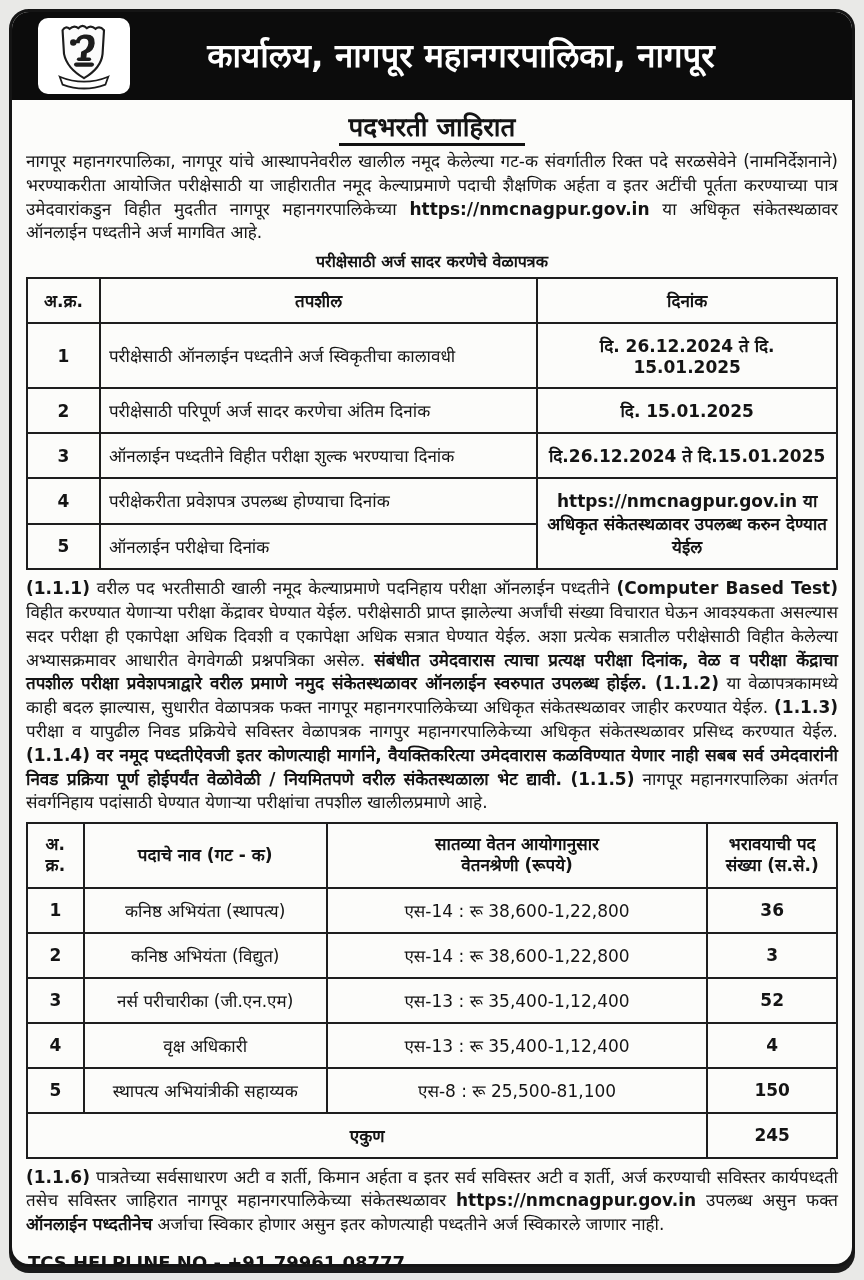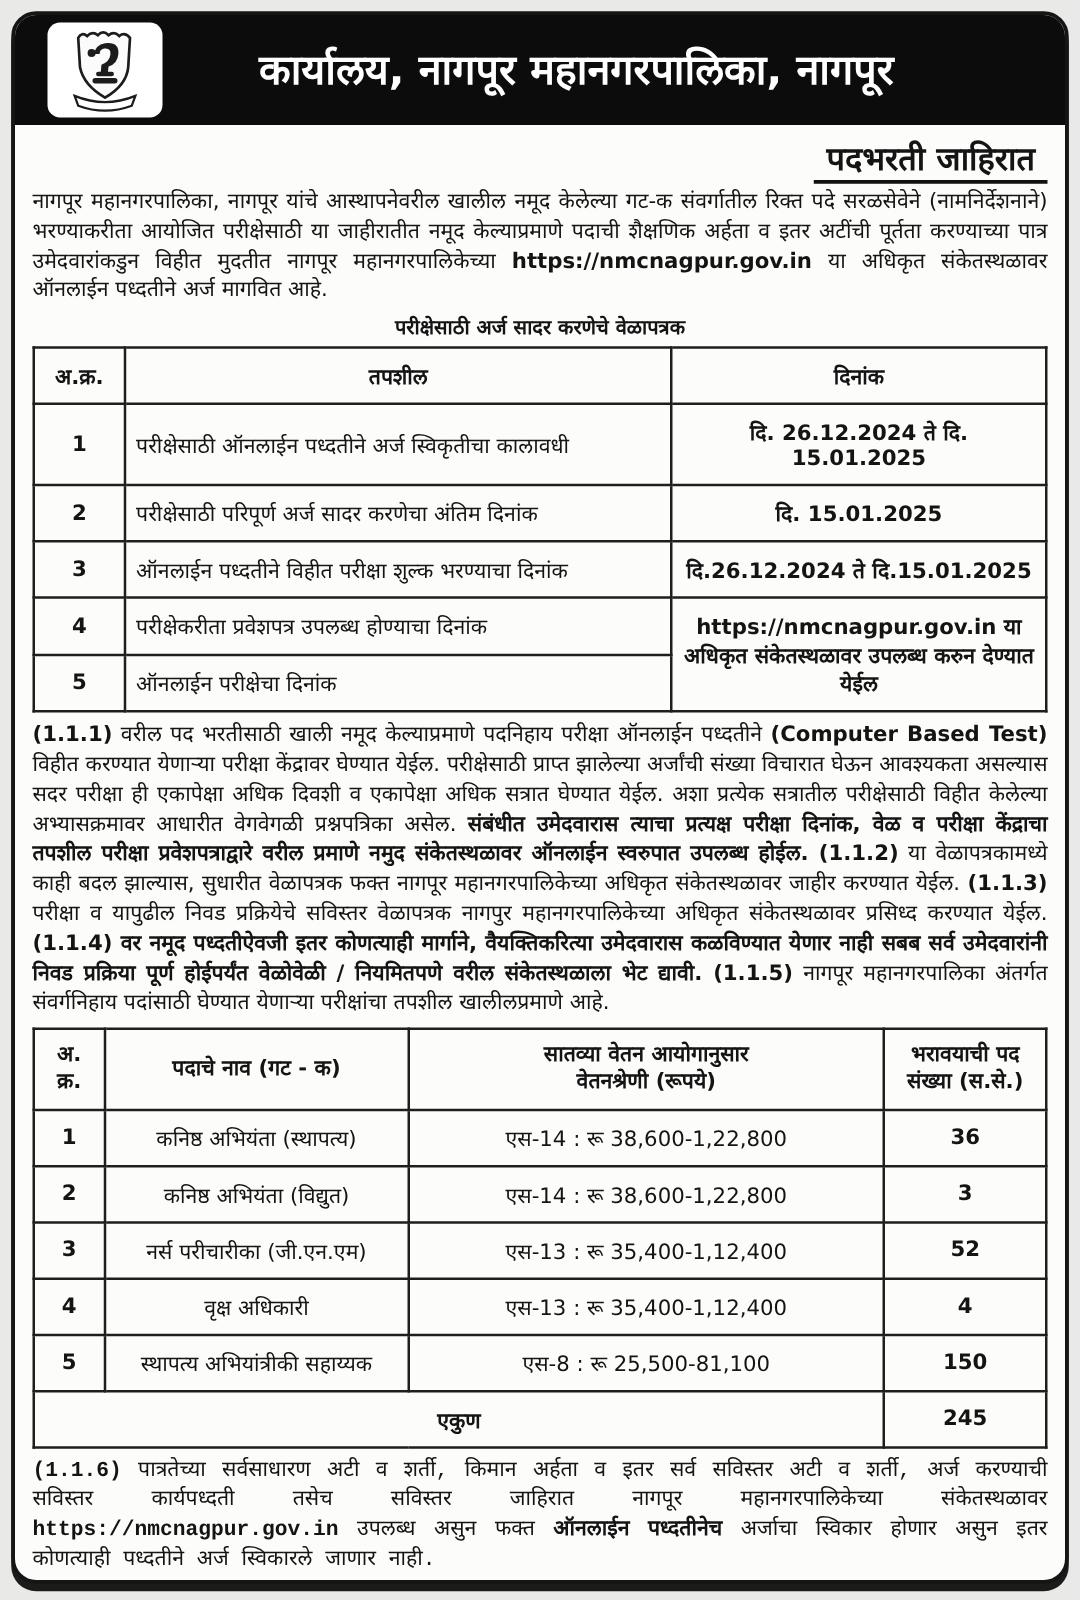--- a/index.html
+++ b/index.html
@@ -27,21 +27,21 @@
   }
   .logo-box{
     width:92px; height:76px; background:#fff; border-radius:10px;
     display:flex; align-items:center; justify-content:center; flex:0 0 auto;
   }
   .masthead-center{ flex:1; text-align:center; color:#fff; padding-right:40px; }
   .org-title{ font-size:33px; font-weight:bold; line-height:1.1; }
   .dept-sub{ font-size:18px; margin-top:4px; }
   
   .content{ padding:6px 14px 0 14px; }
-  .doc-title{ text-align:right; font-size:26px; font-weight:bold; margin:2px 0 6px; }
+  .doc-title{ text-align:center; font-size:26px; font-weight:bold; margin:2px 0 6px; }
   .doc-title span{ border-bottom:3px solid #111; padding:0 10px 1px; }
   .para{ font-size:17px; line-height:1.4; text-align:justify; }
   .para b{ font-weight:bold; }
   .latin{ font-family:"DejaVu Sans", sans-serif; font-weight:bold; }
   .schedule-heading{ text-align:center; font-size:16px; font-weight:bold; margin:5px 0 5px; }
   table{ width:100%; border-collapse:collapse; font-size:17px; }
   th,td{ border:2px solid #1e1e1e; padding:10px 8px; vertical-align:middle; }
   th{ font-weight:bold; text-align:center; }
   td.c{ text-align:center; }
   td.l{ text-align:left;margin-left:27px; }
@@ -49,21 +49,21 @@
   .sched col:nth-child(1){ width:9%; }
   .sched col:nth-child(2){ width:54%; }
   .sched col:nth-child(3){ width:37%; }
   .posts{ margin-top:7px; }
   .posts col:nth-child(1){ width:7%; }
   .posts col:nth-child(2){ width:30%; }
   .posts col:nth-child(3){ width:47%; }
   .posts col:nth-child(4){ width:16%; }
   .posts th{ white-space:pre-line; line-height:1.25; }
   .body-para{ margin:7px 0 4px; }
-  .closing-para{ margin:7px 0 12px;font-family:Liberation Mono, monospace; }
+  .closing-para{ margin:7px 0 12px; }
   
   .doc-footer{ display:flex; justify-content:space-between; align-items:flex-end; margin:4px 2px 8px; }
   .helplines div{ font-weight:bold; font-size:18px; line-height:1.5; }
   .signature{ text-align:center; font-weight:bold; font-size:12px; line-height:1.45; padding:0 18px 8px 0; }
 </style>
 </head>
 <body style="--header-bg: #0c0c0c; --paper: #fcfcfa; --ink: #141414; --page-bg: #e9e9e7;">
 
 <div class="page">
   <div class="doc">

